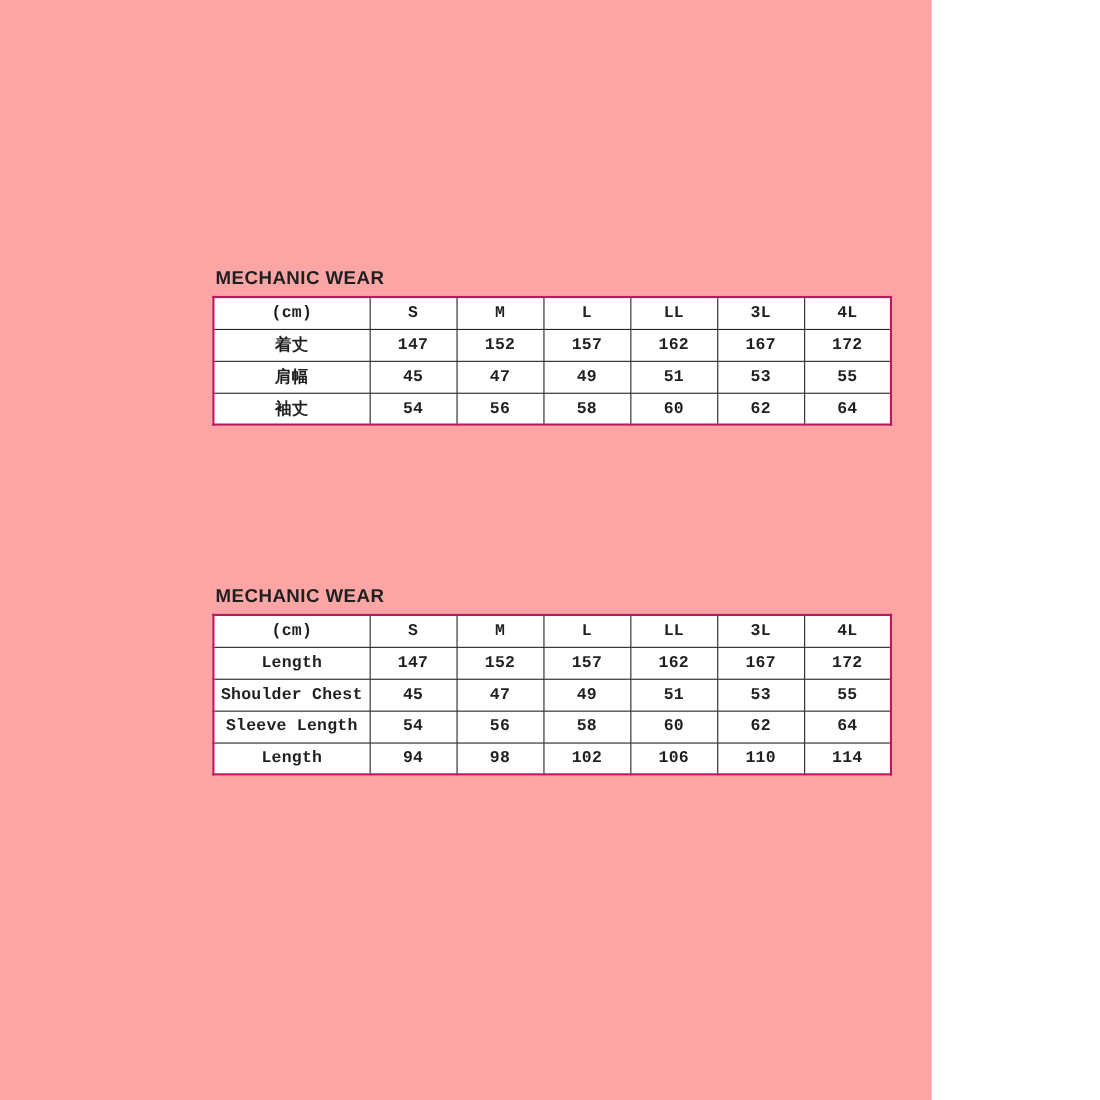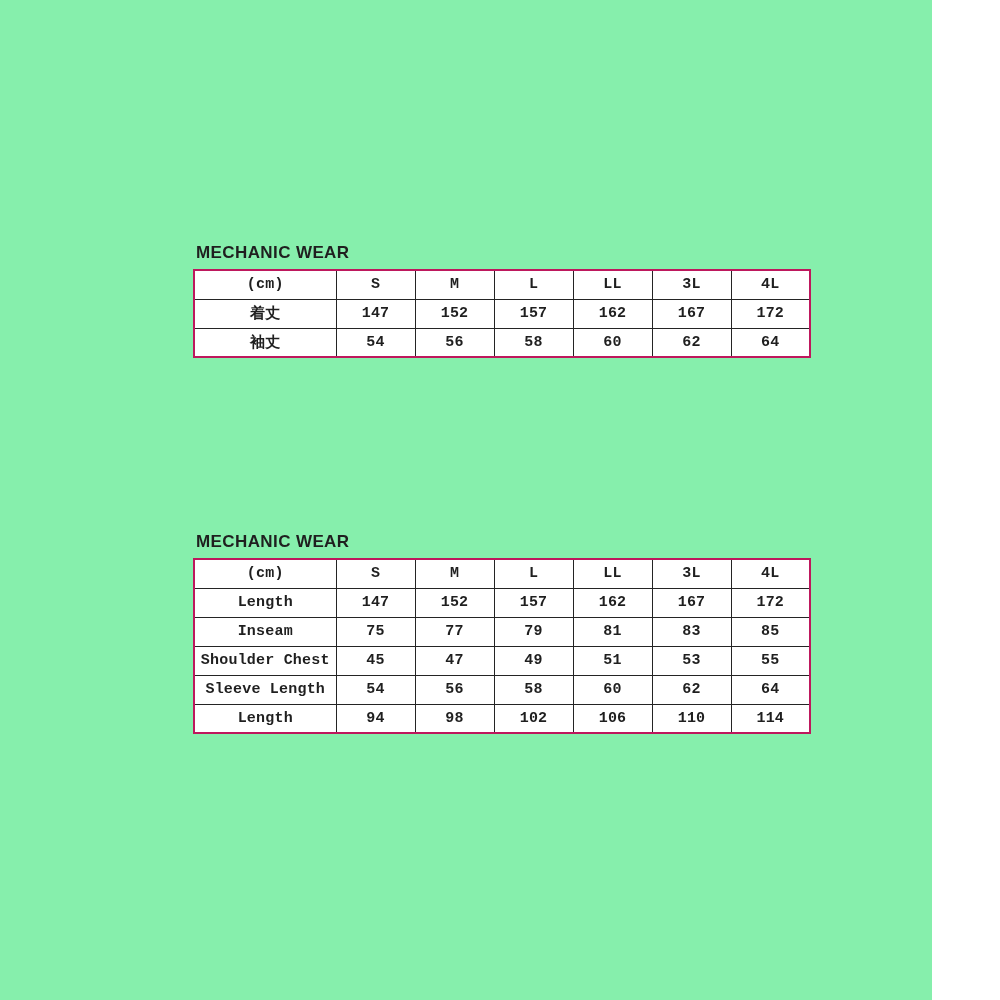--- a/index.html
+++ b/index.html
@@ -3,22 +3,22 @@
 <meta charset="utf-8">
 <style>
   * { margin: 0; padding: 0; box-sizing: border-box; }
   html, body {
     width: 1000px; height: 1000px;
     background: #ffffff;
     font-family: "Liberation Sans", "DejaVu Sans", sans-serif;
   }
   .canvas {
     position: relative;
-    width: 932px; height: 1000px;
-    background: #86efac;
+    width: 847px; height: 1000px;
+    background: #fca5a5;
     overflow: hidden;
   }
   .size-chart { position: absolute; left: 193px; width: 620px; }
   .size-chart.first  { top: 244px; }
   .size-chart.second { top: 533px; }
   .chart-title {
     font-size: 17px;
     line-height: 18px;
     font-weight: bold;
     color: #1f1f1f;
@@ -84,20 +84,29 @@
           <tr>
             <td>着丈</td>
             <td>147</td>
             <td>152</td>
             <td>157</td>
             <td>162</td>
             <td>167</td>
             <td>172</td>
           </tr>
           <tr>
+            <td>肩幅</td>
+            <td>45</td>
+            <td>47</td>
+            <td>49</td>
+            <td>51</td>
+            <td>53</td>
+            <td>55</td>
+          </tr>
+          <tr>
             <td>袖丈</td>
             <td>54</td>
             <td>56</td>
             <td>58</td>
             <td>60</td>
             <td>62</td>
             <td>64</td>
           </tr>
         </tbody>
       </table>
@@ -130,29 +139,20 @@
           <tr>
             <td>Length</td>
             <td>147</td>
             <td>152</td>
             <td>157</td>
             <td>162</td>
             <td>167</td>
             <td>172</td>
           </tr>
           <tr>
-            <td>Inseam</td>
-            <td>75</td>
-            <td>77</td>
-            <td>79</td>
-            <td>81</td>
-            <td>83</td>
-            <td>85</td>
-          </tr>
-          <tr>
             <td>Shoulder Chest</td>
             <td>45</td>
             <td>47</td>
             <td>49</td>
             <td>51</td>
             <td>53</td>
             <td>55</td>
           </tr>
           <tr>
             <td>Sleeve Length</td>

